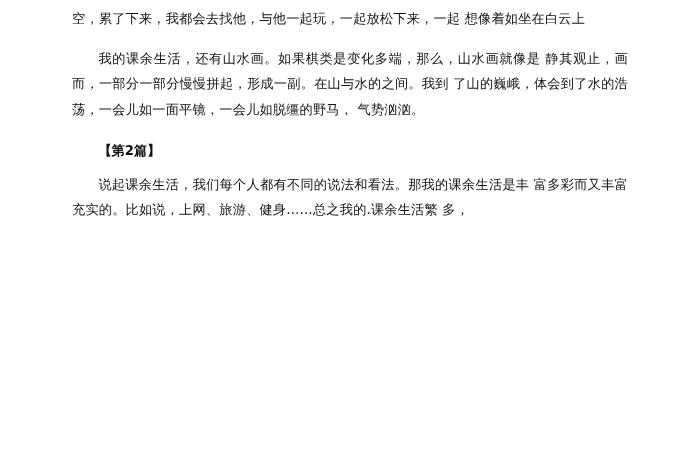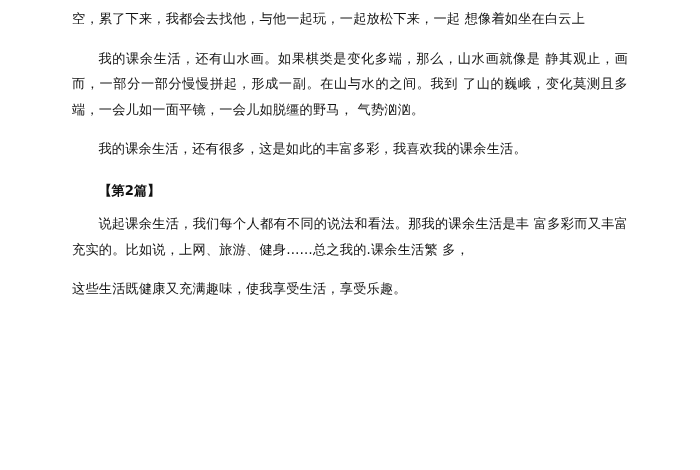--- a/index.html
+++ b/index.html
@@ -49,24 +49,22 @@
   }
 </style>
 </head>
 <body>
 
 <div id="page">
 
   <p class="para first">空，累了下来，我都会去找他，与他一起玩，一起放松下来，一起 想像着如坐在白云上</p>
 
 
-  <p class="para indent">我的课余生活，还有山水画。如果棋类是变化多端，那么，山水画就像是 静其观止，画而，一部分一部分慢慢拼起，形成一副。在山与水的之间。我到 了山的巍峨，变化莫测且多端，一会儿如一面平镜，一会儿如脱缰的野马， 气势汹汹。</p>
+  <p class="para indent">我的课余生活，还有山水画。如果棋类是变化多端，那么，山水画就像是 静其观止，画而，一部分一部分慢慢拼起，形成一副。在山与水的之间。我到 了山的巍峨，体会到了水的浩荡，一会儿如一面平镜，一会儿如脱缰的野马， 气势汹汹。</p>
 
 
-  <p class="para indent">我的课余生活，还有很多，这是如此的丰富多彩，我喜欢我的课余生活。</p>
 
   <p class="section-label">【第2篇】</p>
 
   <p class="para indent tight">说起课余生活，我们每个人都有不同的说法和看法。那我的课余生活是丰 富多彩而又丰富充实的。比如说，上网、旅游、健身……总之我的.课余生活繁 多，</p>
 
-  <p class="para">这些生活既健康又充满趣味，使我享受生活，享受乐趣。</p>
 
 </div>
 
 </body></html>

